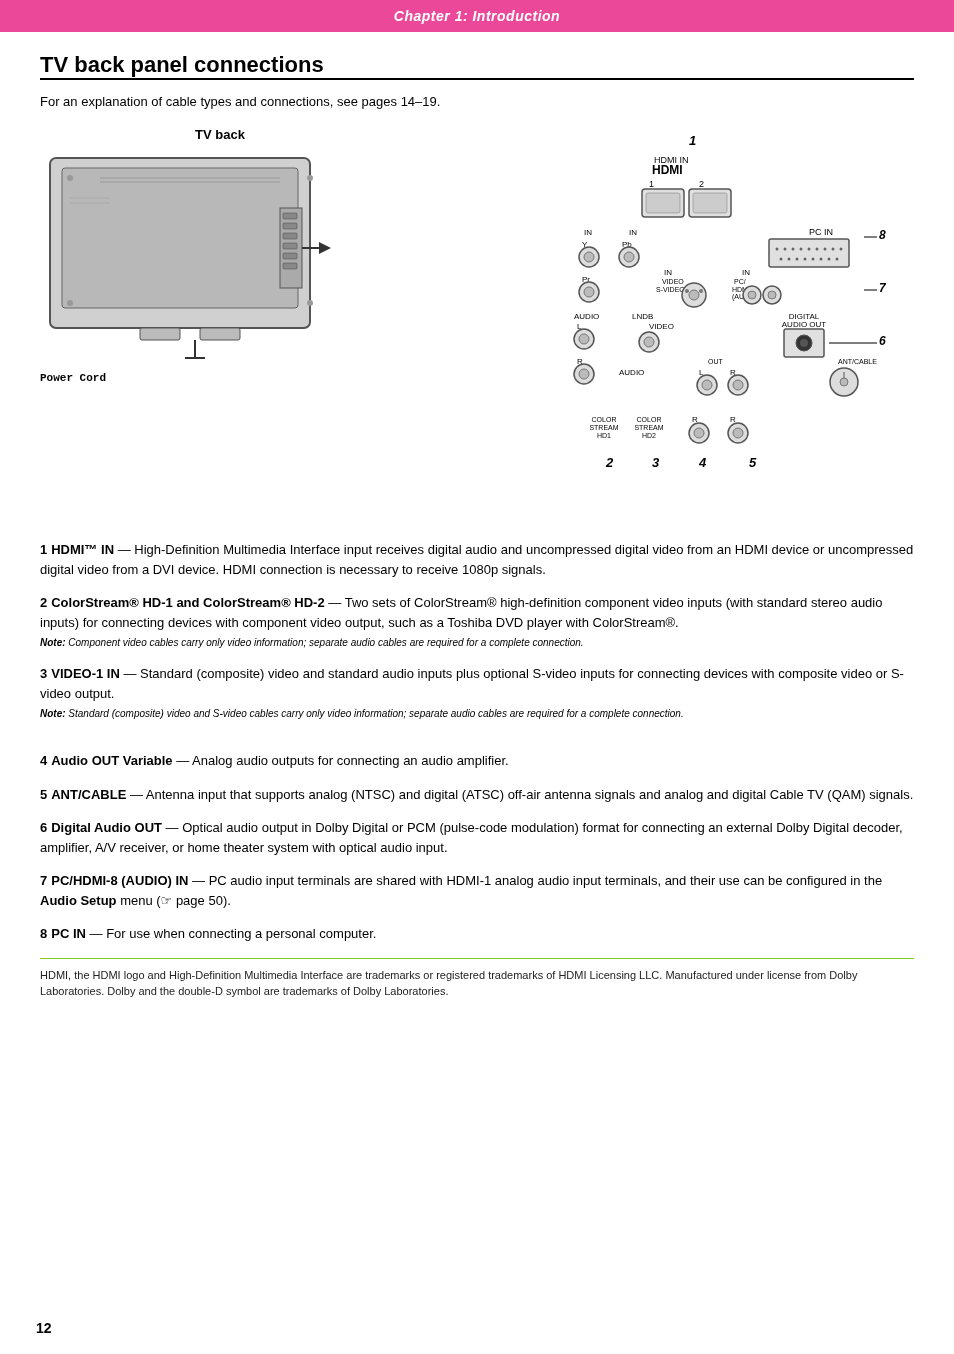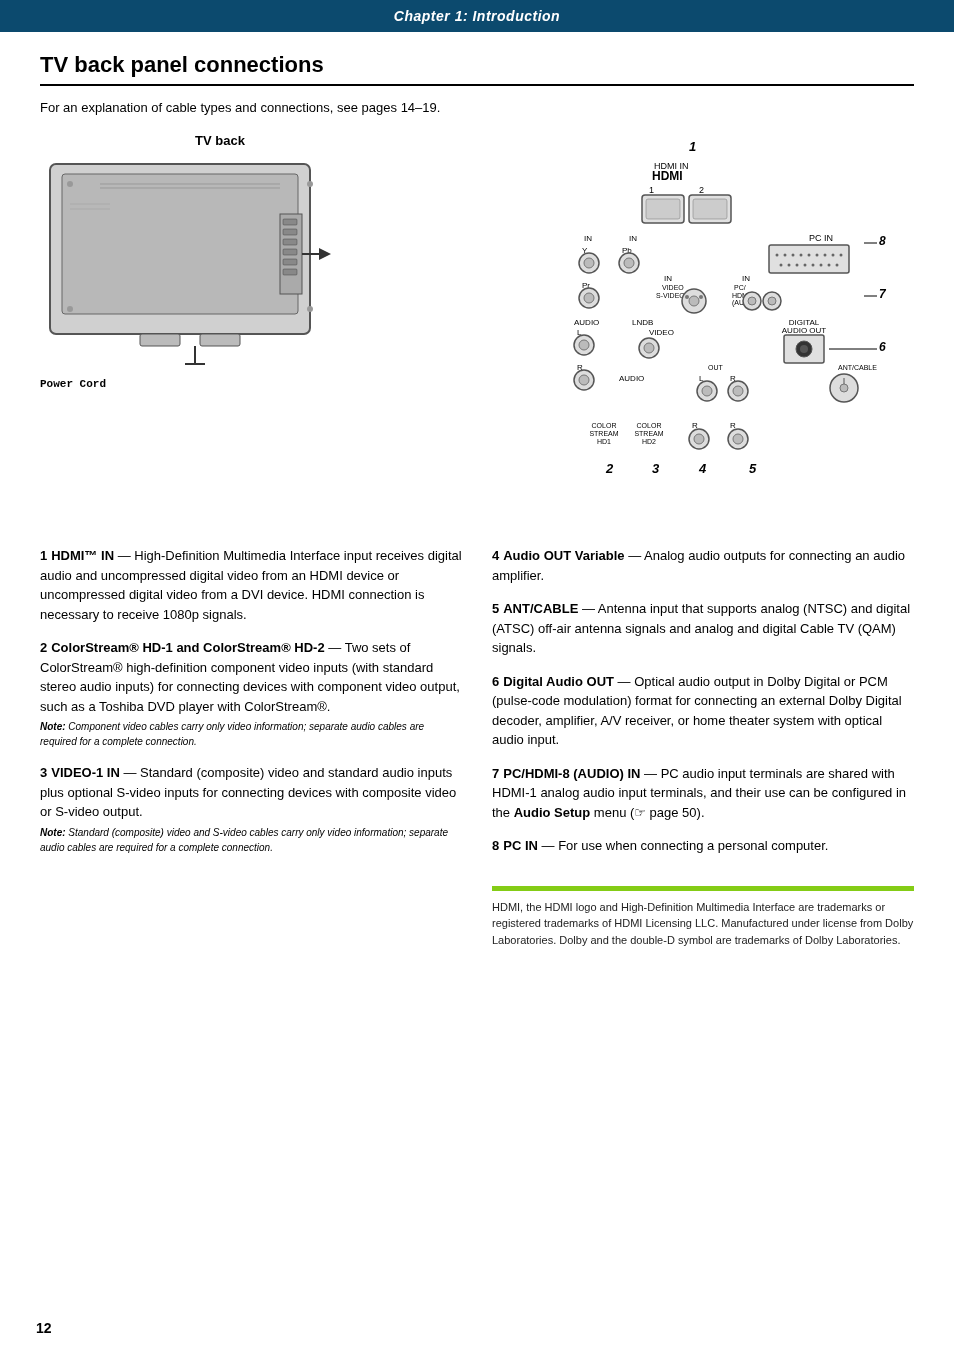--- a/index.html
+++ b/index.html
@@ -8,21 +8,21 @@
       min-height: 1354px;
       background: #fff;
       font-family: Arial, Helvetica, sans-serif;
       font-size: 13px;
       color: #000;
       position: relative;
     }
 
     
     .page-header {
-      background: #0c4a6e;
+      background: #ec4899;
       text-align: center;
       padding: 8px 0;
       margin-bottom: 0;
     }
     .page-header span {
       color: #fff;
       font-style: italic;
       font-weight: bold;
       font-size: 14px;
       letter-spacing: 0.5px;
@@ -30,21 +30,21 @@
 
     .main-content {
       padding: 20px 40px 20px 40px;
     }
 
     
     .section-title {
       font-size: 22px;
       font-weight: bold;
       border-bottom: 2px solid #000;
-      padding-bottom: 6px;
+      padding-bottom: 0;
       margin-bottom: 14px;
     }
 
     .intro-text {
       font-size: 13px;
       margin-bottom: 18px;
     }
 
     
     .diagram-area {
@@ -97,21 +97,21 @@
     }
 
     .connector-svg {
       width: 100%;
       height: 380px;
     }
 
     
     .descriptions {
       display: flex;
-      flex-direction: row;
+      flex-direction: column;
       gap: 30px;
       margin-top: 10px;
     }
 
     .desc-col {
       flex: 1;
       display: flex;
       flex-direction: column;
       gap: 14px;
     }
@@ -140,26 +140,26 @@
     }
 
     .desc-num {
       font-weight: bold;
       font-size: 13px;
       margin-right: 4px;
     }
 
     
     .footer-disclaimer {
-      border-top: 5px solid #84cc16;
+      border-top: 1px solid #84cc16;
       padding-top: 8px;
       font-size: 11px;
       line-height: 1.5;
       color: #222;
-      margin-top: 16px;
+      margin-top: 0;
     }
 
     
     .page-number {
       position: absolute;
       bottom: 18px;
       left: 36px;
       font-weight: bold;
       font-size: 14px;
     }

